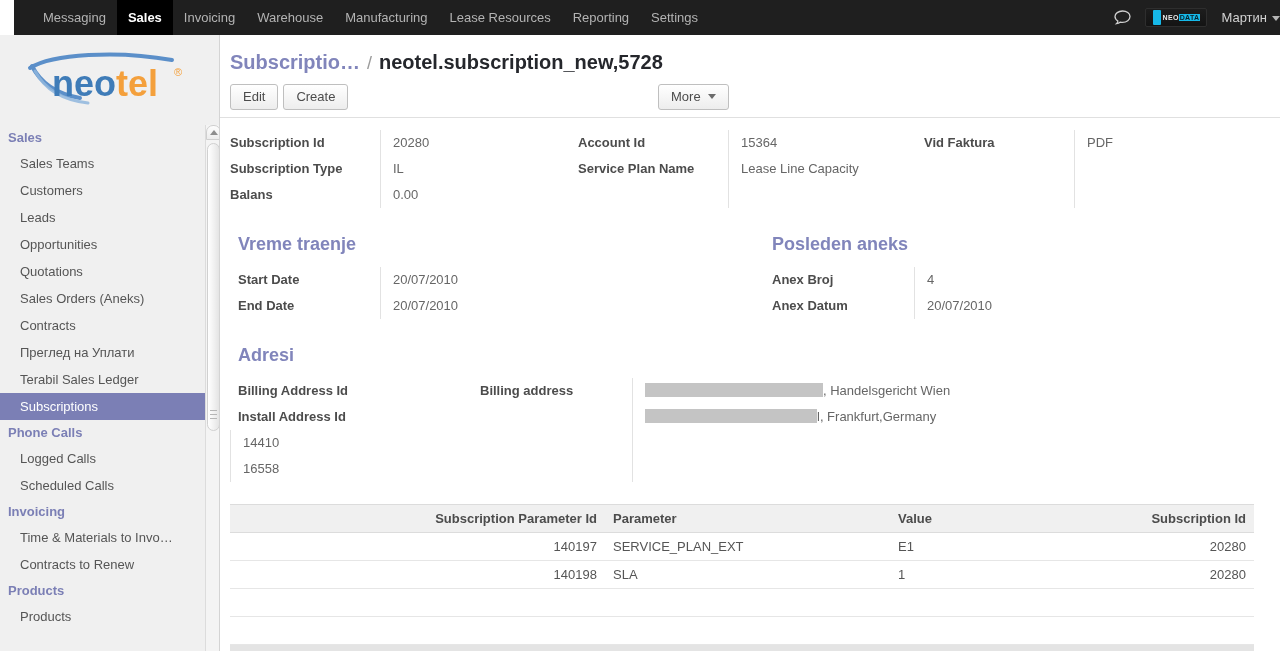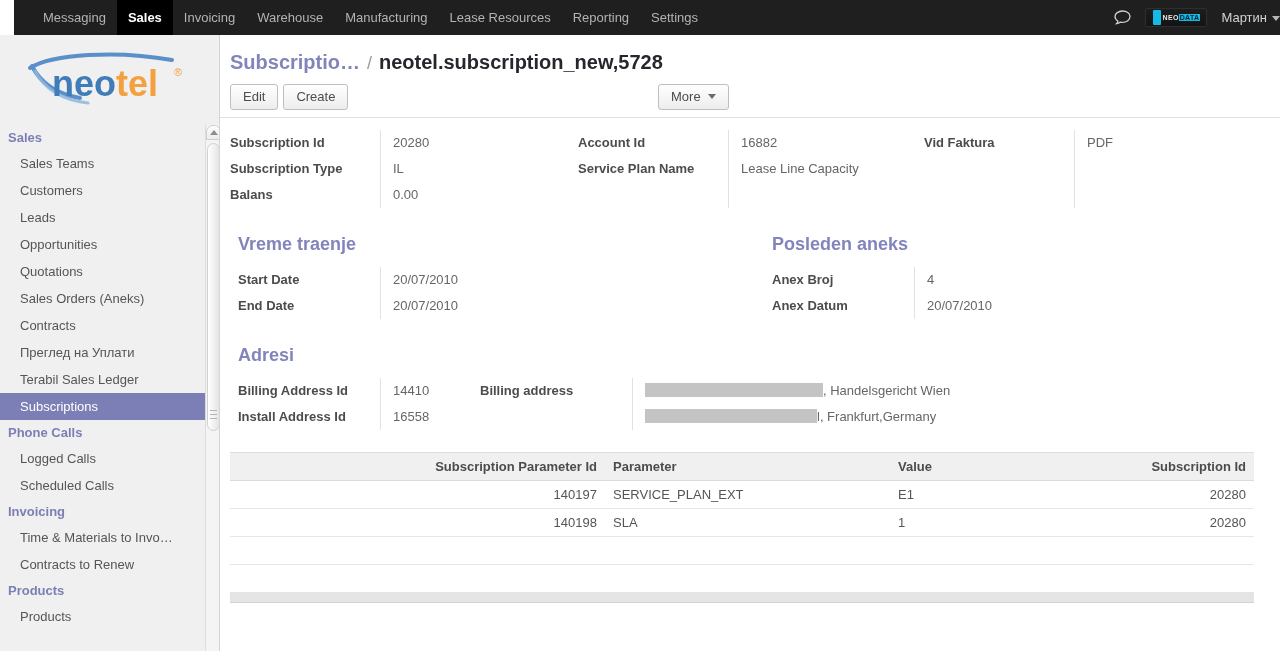--- a/index.html
+++ b/index.html
@@ -348,21 +348,21 @@
             <div class="fvalue">IL</div>
             <div class="fvalue">0.00</div>
           </div>
       </div>
       <div class="fcol" style="width:346px;">
         <div class="flabels" style="width:150px;" id="hdr-mid-labels">
             <div class="flabel">Account Id</div>
             <div class="flabel">Service Plan Name</div>
           </div>
         <div class="fvalues" style="width:190px;" id="hdr-mid-values">
-            <div class="fvalue">16882</div>
+            <div class="fvalue">15364</div>
             <div class="fvalue">Lease Line Capacity</div>
           </div>
       </div>
       <div class="fcol" style="width:330px;">
         <div class="flabels" style="width:150px;" id="hdr-right-labels">
             <div class="flabel">Vid Faktura</div>
           </div>
         <div class="fvalues" style="width:160px;" id="hdr-right-values">
             <div class="fvalue">PDF</div>
           </div>
@@ -394,21 +394,21 @@
               <div class="fvalue">4</div>
               <div class="fvalue">20/07/2010</div>
             </div>
         </div>
       </div>
     </div>
 
     <div>
       <div class="section-title">Adresi</div>
       <div class="fgrid">
-        <div class="fcol" style="width:250px;">
+        <div class="fcol" style="width:250px;flex-direction:column;">
           <div class="flabels" style="width:150px;padding-left:8px;" id="addr-id-labels">
               <div class="flabel">Billing Address Id</div>
               <div class="flabel">Install Address Id</div>
             </div>
           <div class="fvalues" style="width:88px;" id="addr-id-values">
               <div class="fvalue">14410</div>
               <div class="fvalue">16558</div>
             </div>
         </div>
         <div class="fcol">

